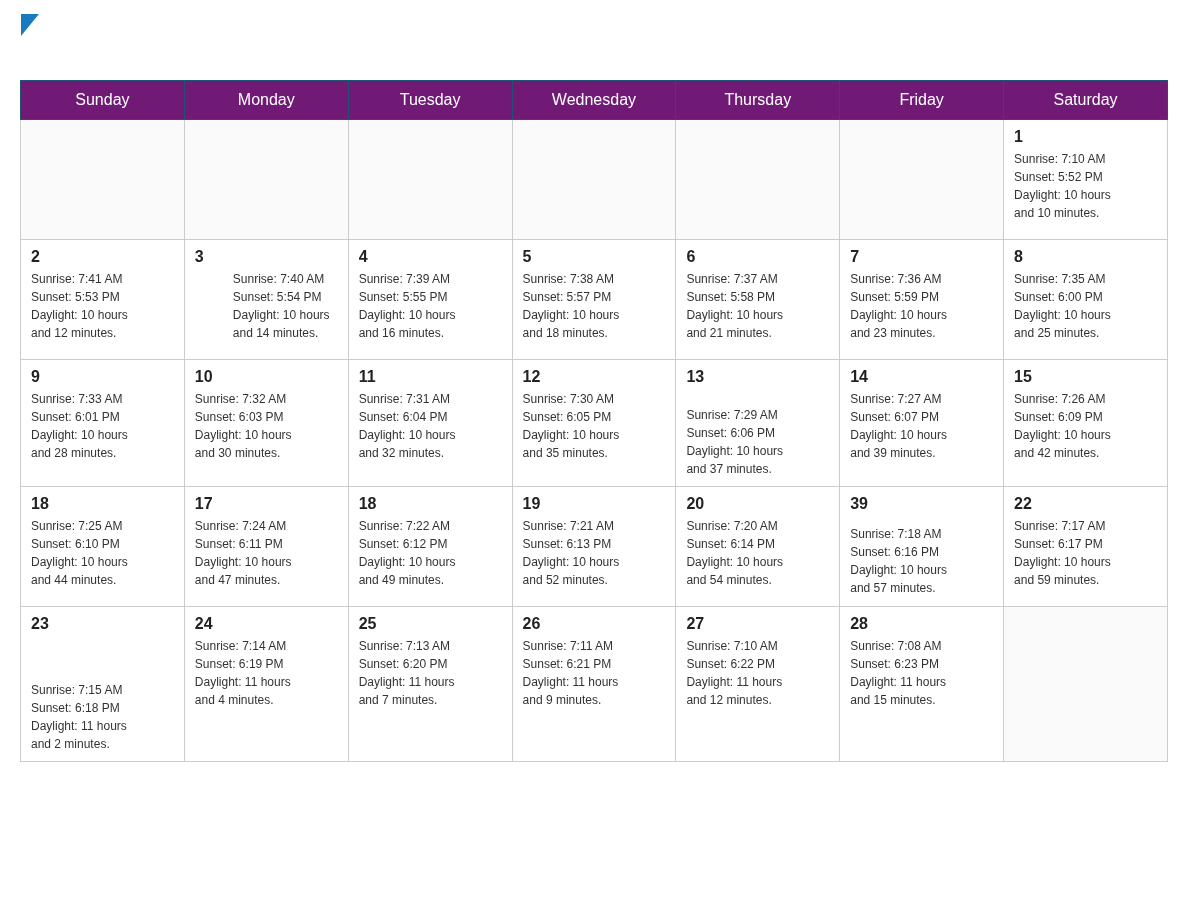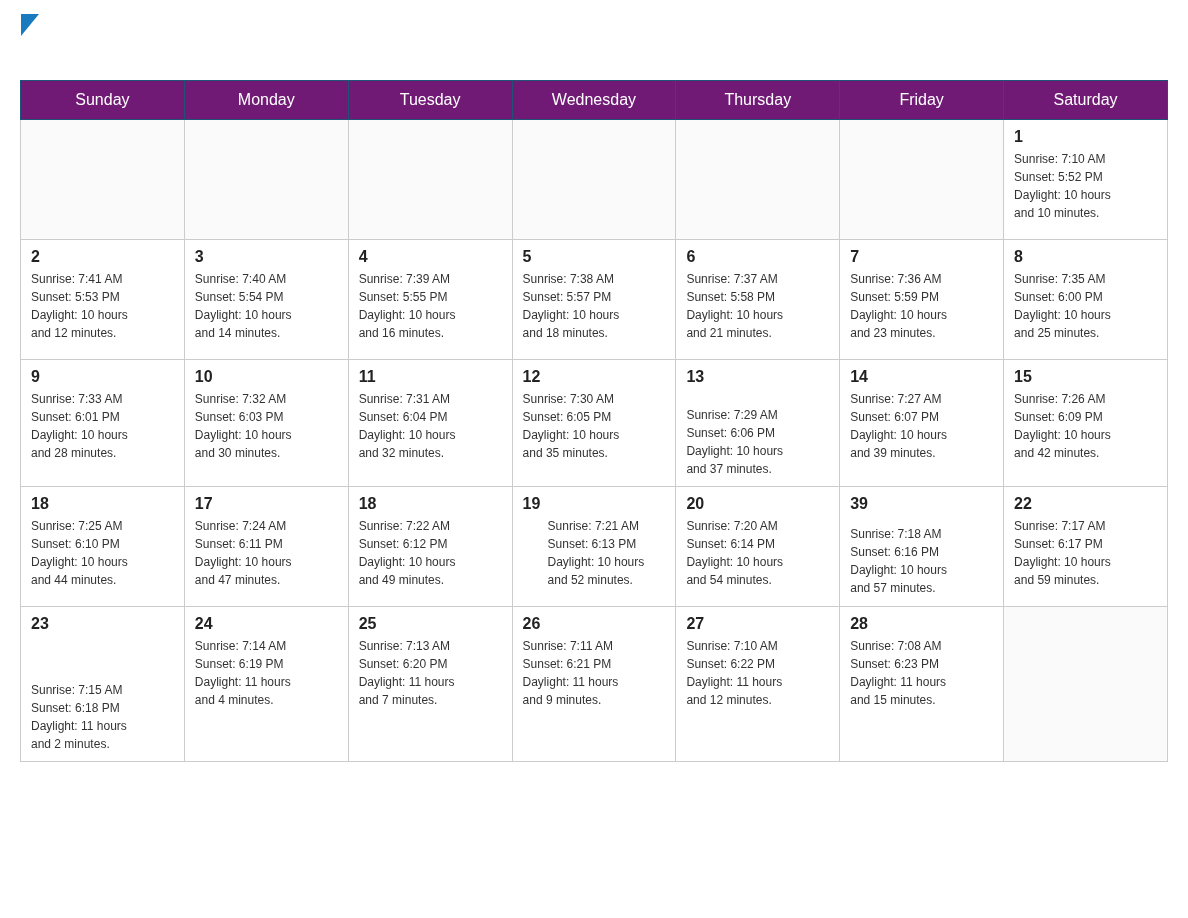--- a/index.html
+++ b/index.html
@@ -125,21 +125,21 @@
       <tr>
         <td>
           <span class="day-number">2</span>
           <div class="day-info" style="white-space: pre-line;">Sunrise: 7:41 AM
 Sunset: 5:53 PM
 Daylight: 10 hours
 and 12 minutes.</div>
         </td>
         <td>
           <span class="day-number">3</span>
-          <div class="day-info" style="white-space: pre-line;">Sunrise: 7:40 AM
+          <div class="day-info" style="white-space: pre-line; margin-left: 38px;">Sunrise: 7:40 AM
 Sunset: 5:54 PM
 Daylight: 10 hours
 and 14 minutes.</div>
         </td>
         <td>
           <span class="day-number">4</span>
           <div class="day-info" style="white-space: pre-line;">Sunrise: 7:39 AM
 Sunset: 5:55 PM
 Daylight: 10 hours
 and 16 minutes.</div>
@@ -241,21 +241,21 @@
         </td>
         <td>
           <span class="day-number">18</span>
           <div class="day-info" style="white-space: pre-line;">Sunrise: 7:22 AM
 Sunset: 6:12 PM
 Daylight: 10 hours
 and 49 minutes.</div>
         </td>
         <td>
           <span class="day-number">19</span>
-          <div class="day-info" style="white-space: pre-line; margin-left: 25px;">Sunrise: 7:21 AM
+          <div class="day-info" style="white-space: pre-line;">Sunrise: 7:21 AM
 Sunset: 6:13 PM
 Daylight: 10 hours
 and 52 minutes.</div>
         </td>
         <td>
           <span class="day-number">20</span>
           <div class="day-info" style="white-space: pre-line;">Sunrise: 7:20 AM
 Sunset: 6:14 PM
 Daylight: 10 hours
 and 54 minutes.</div>

